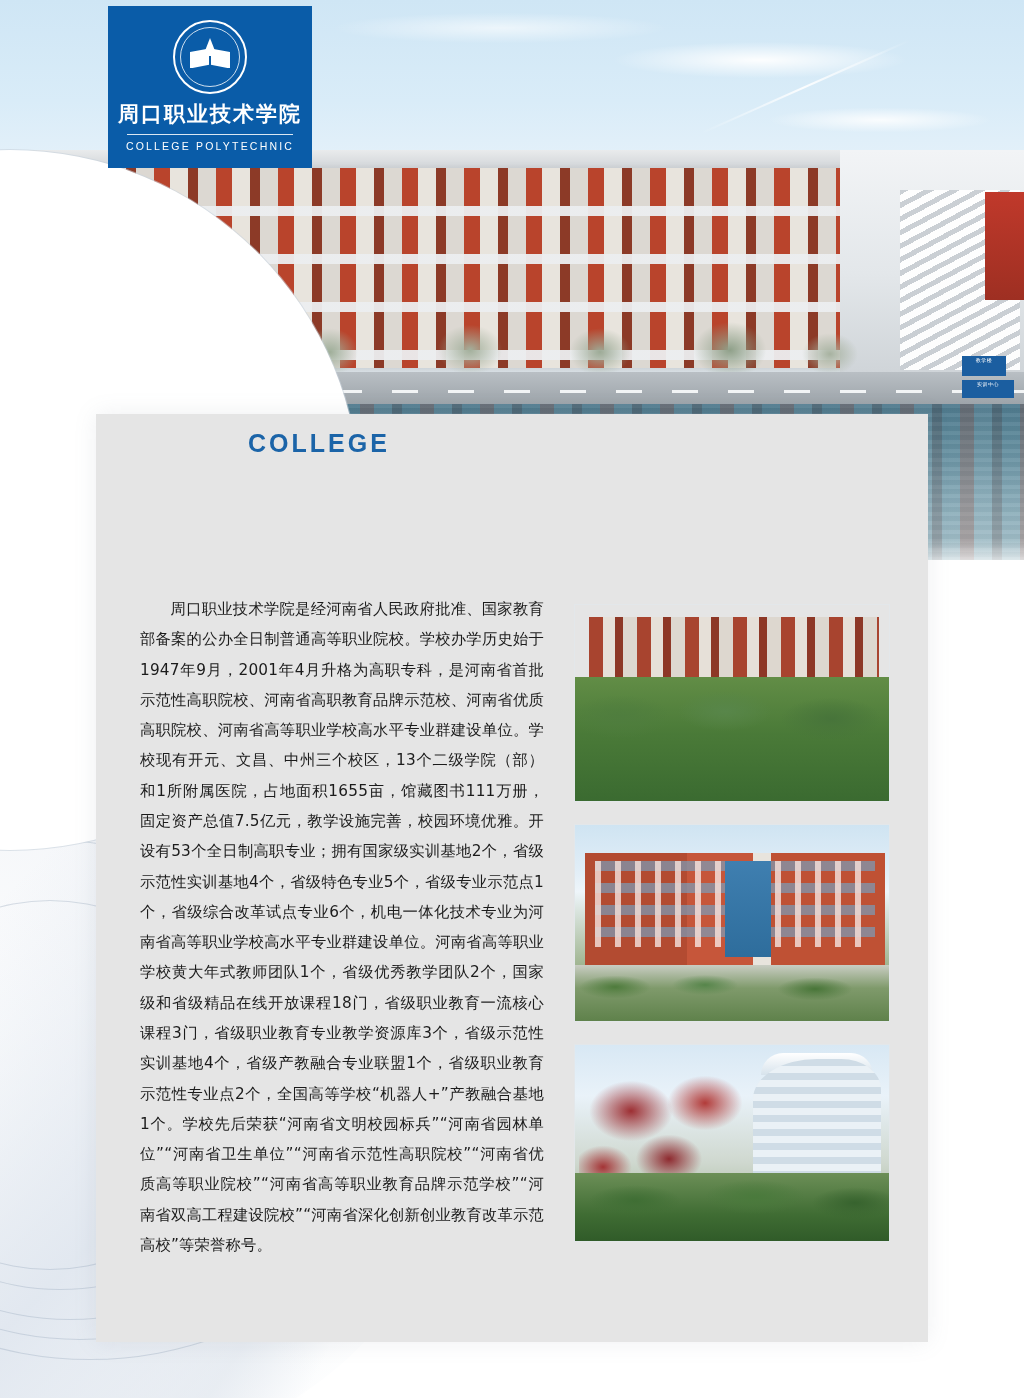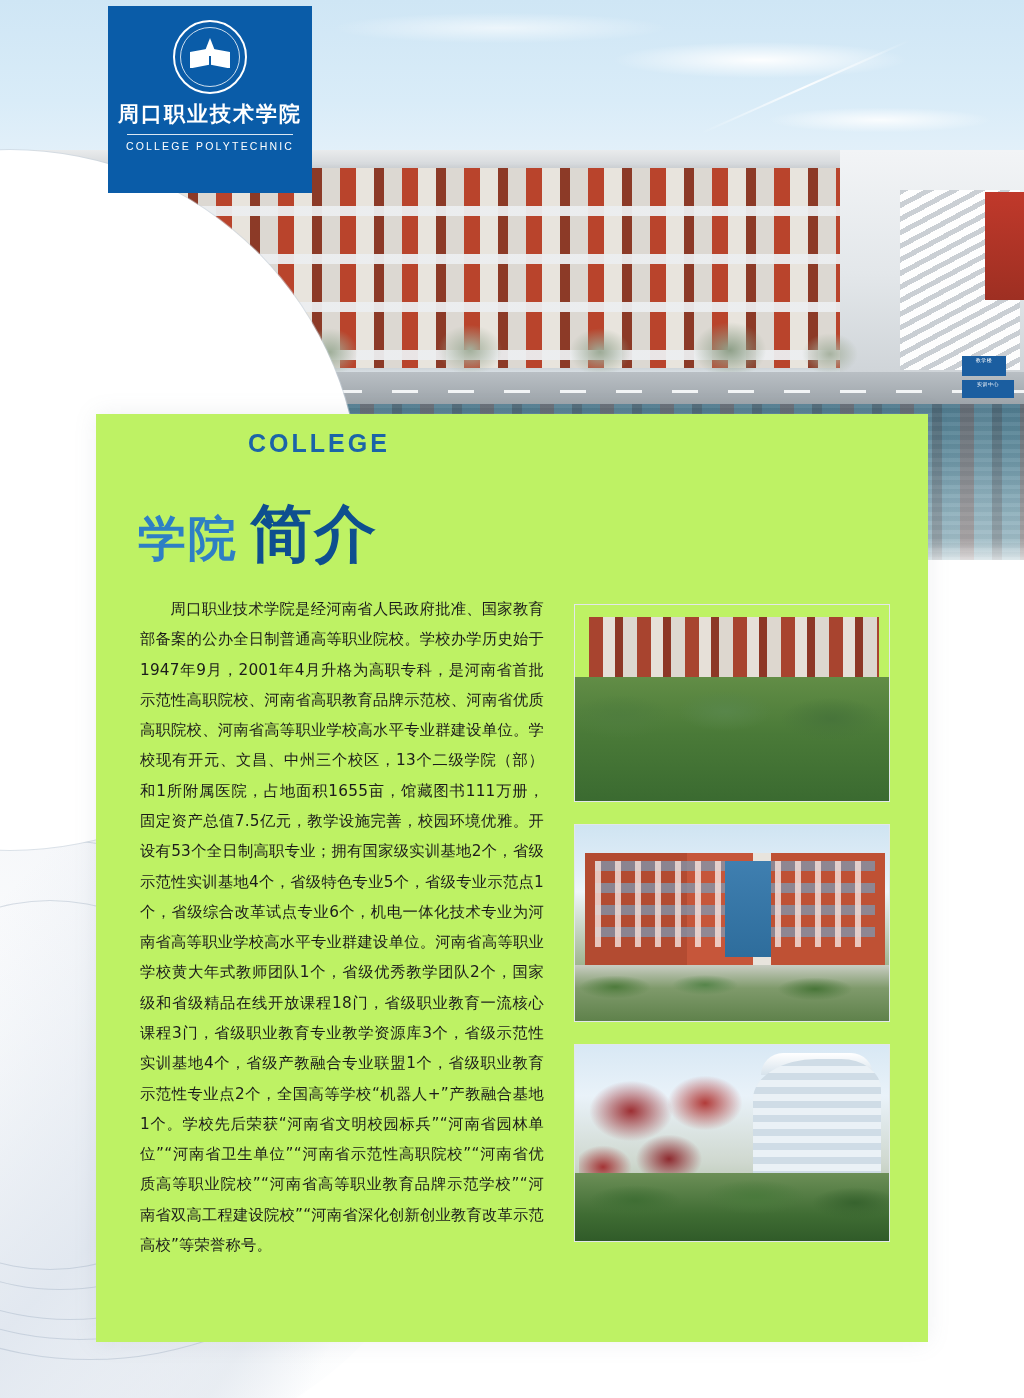--- a/index.html
+++ b/index.html
@@ -149,21 +149,21 @@
     width: 700px; height: 700px;
     border-radius: 50%;
     background: #ffffff;
     box-shadow: 0 0 0 1px rgba(200,210,220,0.6);
   }
 
   
   .logo-box {
     position: absolute;
     left: 108px; top: 6px;
-    width: 204px; height: 187px;
+    width: 204px; height: 162px;
     background: #0a5ca8;
     z-index: 6;
     text-align: center;
     padding-top: 14px;
   }
   .logo-seal {
     width: 74px; height: 74px;
     border-radius: 50%;
     border: 2px solid #ffffff;
     margin: 0 auto 6px auto;
@@ -208,21 +208,21 @@
     color: #ffffff;
     font-size: 10.5px;
     letter-spacing: 2.2px;
   }
 
   
   .card {
     position: absolute;
     left: 96px; top: 414px;
     width: 832px; height: 928px;
-    background: #bef264;
+    background: #e5e5e5;
     z-index: 5;
     box-shadow: 0 0 22px rgba(120,135,150,0.12);
   }
 
   .heading-en {
     position: absolute;
     left: 152px; top: 12px;
     color: #1b64a8;
     font-size: 25px;
     font-weight: bold;
@@ -422,23 +422,20 @@
     <div class="logo-rule"></div>
     <div class="logo-en">COLLEGE  POLYTECHNIC</div>
   </div>
 
   <div class="card">
 
     <div class="heading-en">
       <span>COLLEGE</span>
     </div>
 
-    <div class="heading-cn">
-      <span class="cn-light">学院</span><span class="cn-dark">简介</span>
-    </div>
 
     <div class="body-col">周口职业技术学院是经河南省人民政府批准、国家教育部备案的公办全日制普通高等职业院校。学校办学历史始于1947年9月，2001年4月升格为高职专科，是河南省首批示范性高职院校、河南省高职教育品牌示范校、河南省优质高职院校、河南省高等职业学校高水平专业群建设单位。学校现有开元、文昌、中州三个校区，13个二级学院（部）和1所附属医院，占地面积1655亩，馆藏图书111万册，固定资产总值7.5亿元，教学设施完善，校园环境优雅。开设有53个全日制高职专业；拥有国家级实训基地2个，省级示范性实训基地4个，省级特色专业5个，省级专业示范点1个，省级综合改革试点专业6个，机电一体化技术专业为河南省高等职业学校高水平专业群建设单位。河南省高等职业学校黄大年式教师团队1个，省级优秀教学团队2个，国家级和省级精品在线开放课程18门，省级职业教育一流核心课程3门，省级职业教育专业教学资源库3个，省级示范性实训基地4个，省级产教融合专业联盟1个，省级职业教育示范性专业点2个，全国高等学校“机器人+”产教融合基地1个。学校先后荣获“河南省文明校园标兵”“河南省园林单位”“河南省卫生单位”“河南省示范性高职院校”“河南省优质高等职业院校”“河南省高等职业教育品牌示范学校”“河南省双高工程建设院校”“河南省深化创新创业教育改革示范高校”等荣誉称号。</div>
 
     <div class="photo-col">
       <div class="photo p1">
         <div class="p1-bldg"></div>
         <div class="p1-green"></div>
       </div>
       <div class="photo p2">
         <div class="p2-main">

